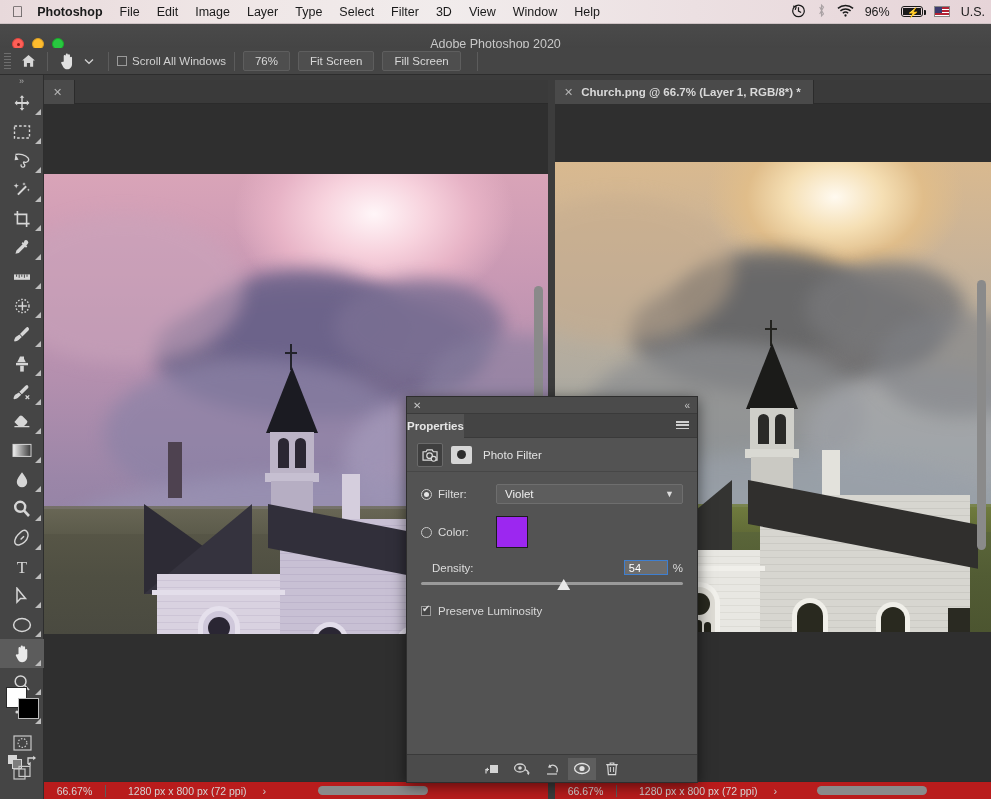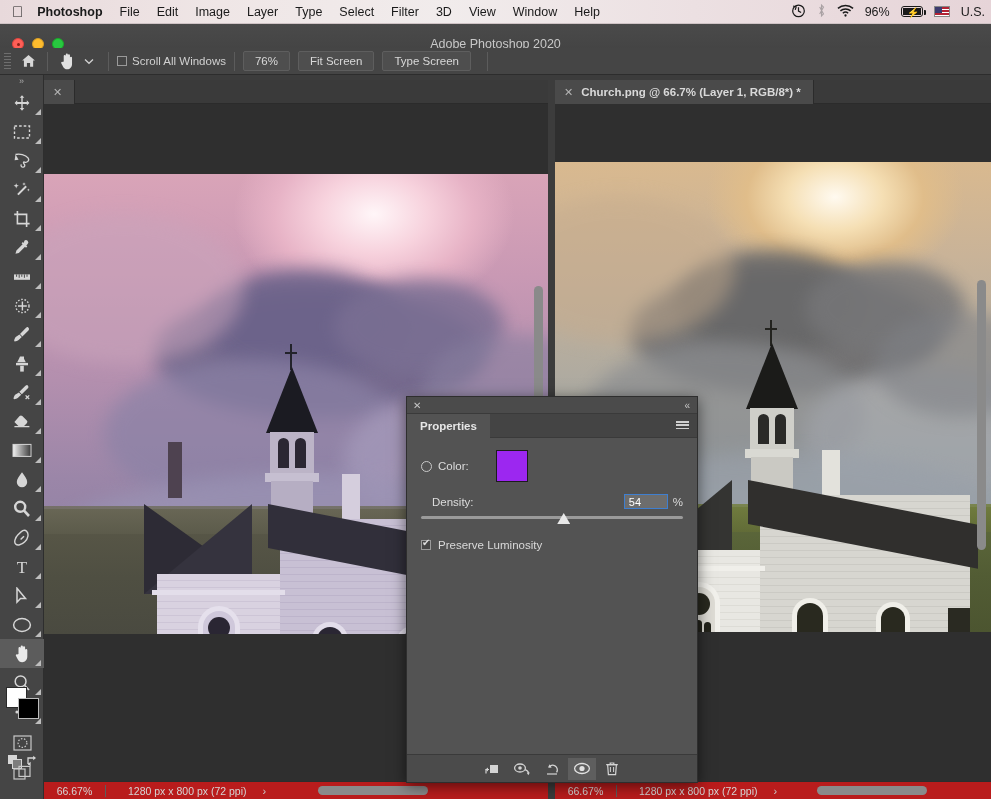--- a/index.html
+++ b/index.html
@@ -128,21 +128,21 @@
     font-size:11.5px; color:#d9d9d9;
   }
   #props .bar {
     height:17px; background:#4b4b4b; display:flex; align-items:center;
     border-bottom:1px solid #3a3a3a;
   }
   #props .bar .close { margin-left:6px; font-size:10px; color:#c5c5c5; }
   #props .bar .collapse { margin-left:auto; margin-right:7px; font-size:10px; color:#c5c5c5;}
   #props .tabrow { height:24px; background:#444; display:flex; align-items:center; border-bottom:1px solid #3a3a3a;}
   #props .ptab {
-    height:24px; padding:0 13px; display:flex; align-items:center;
+    height:24px; padding:0 0; display:flex; align-items:center;
     background:#535353; color:#e6e6e6; font-weight:bold; font-size:11.5px;
   }
   #props .menu { margin-left:auto; margin-right:8px; width:13px; height:9px;
     background: repeating-linear-gradient(180deg,#cfcfcf 0 1.6px,transparent 1.6px 3.4px);}
   #props .adjrow { height:34px; display:flex; align-items:center; padding:0 10px; border-bottom:1px solid #474747;}
   .adjicon { width:26px; height:24px; background:#3f3f3f; border:1px solid #6a6a6a;
     display:flex; align-items:center; justify-content:center; border-radius:2px;}
   .maskicon { width:21px; height:18px; background:#d6d6d6; border-radius:2px;
     margin-left:8px; display:flex; align-items:center; justify-content:center;}
   .maskicon .c { width:9px;height:9px;border-radius:50%;background:#2c2c2c;}
@@ -252,21 +252,21 @@
       </svg>
   </span>
   <span class="ob-sep"></span>
   <label class="ob-chk">
     <span class="chkbox"></span>
     <span>Scroll All Windows</span>
   </label>
   <span class="ob-sep"></span>
   <button class="ob-btn">76%</button>
   <button class="ob-btn">Fit Screen</button>
-  <button class="ob-btn">Type Screen</button>
+  <button class="ob-btn">Fill Screen</button>
   <span class="ob-sep"></span>
 </div>
 
 <div id="toolcol">
   <div class="tc-head">»</div>
 
   <div class="tool">
       <span class="caret"></span>
     <svg width="18" height="18" viewBox="0 0 18 18">
         <path d="M9 1.2l2.3 2.6H9.7v4.1h4.1V6.3L16.4 9 13.8 11.6V10H9.7v4.1h1.6L9 16.8 6.7 14.1h1.6V10H4.2v1.6L1.6 9l2.6-2.7v1.6h4.1V3.8H6.7z" fill="#d6d6d6"></path>
@@ -607,22 +607,43 @@
     <span class="collapse">«</span>
   </div>
 
   <div class="tabrow">
     <div class="ptab">
       <span>Properties</span>
     </div>
     <span class="menu"></span>
   </div>
 
+  <div class="adjrow">
+    <span class="adjicon">
+      <svg width="17" height="14" viewBox="0 0 18 15">
+          <path d="M1 4h3.2l1.2-2h5.4l1.2 2H16v9H1z" fill="none" stroke="#dcdcdc" stroke-width="1.3"></path>
+          <circle cx="8" cy="8.2" r="3" fill="none" stroke="#dcdcdc" stroke-width="1.3"></circle>
+          <circle cx="12.4" cy="11.6" r="2.6" fill="#3f3f3f" stroke="#dcdcdc" stroke-width="1.2"></circle>
+        </svg>
+    </span>
+    <span class="maskicon">
+        <span class="c"></span>
+      </span>
+    <span class="adjname">Photo Filter</span>
+  </div>
 
   <div class="body">
+    <div class="prow">
+      <span class="radio on"></span>
+      <span class="plabel">Filter:</span>
+      <span class="selectbox">
+        <span>Violet</span>
+        <span class="chev">▼</span>
+      </span>
+    </div>
 
     <div class="prow" style="align-items:center;">
       <span class="radio"></span>
       <span class="plabel">Color:</span>
       <span class="swatch" style="background: rgb(156, 39, 240);"></span>
     </div>
 
     <div class="prow" style="margin-bottom:8px;">
       <span class="plabel" style="width:auto;flex:1;margin-left:11px;">Density:</span>
       <span class="numbox">54</span>

